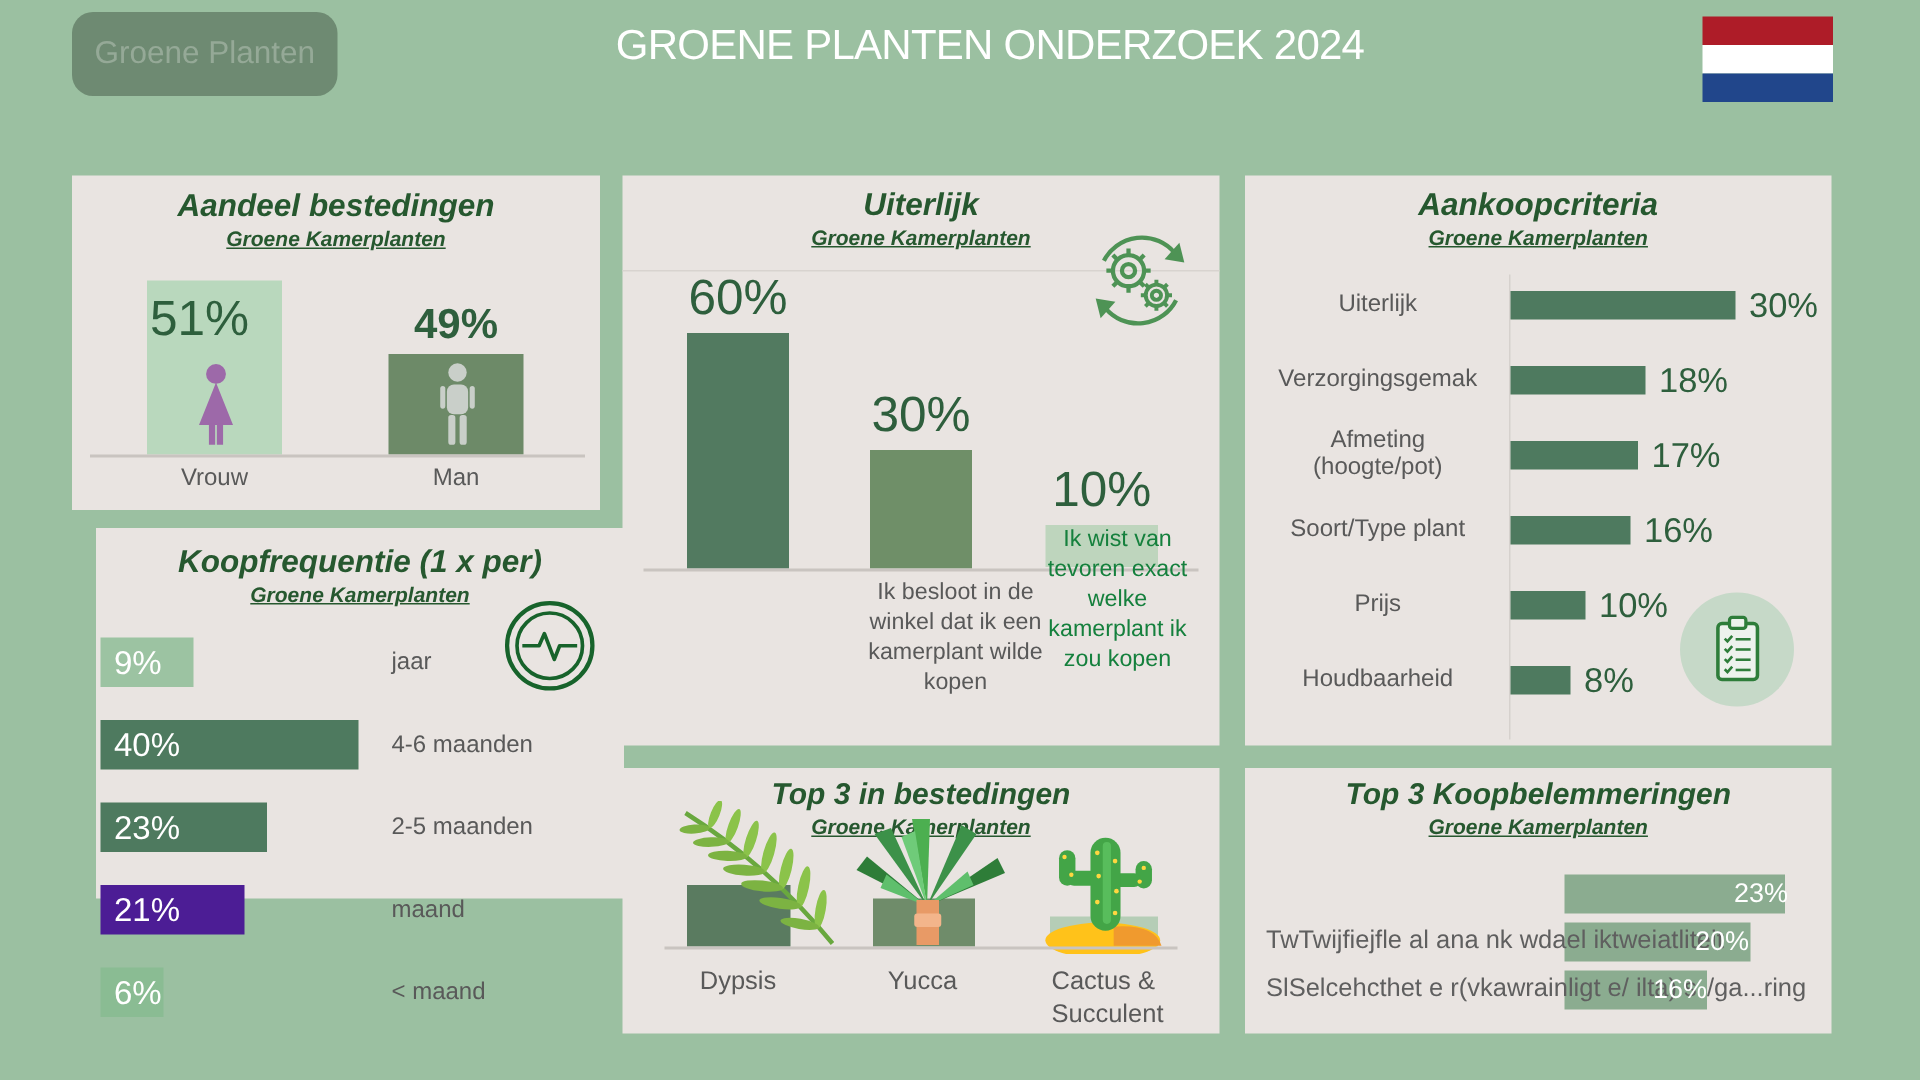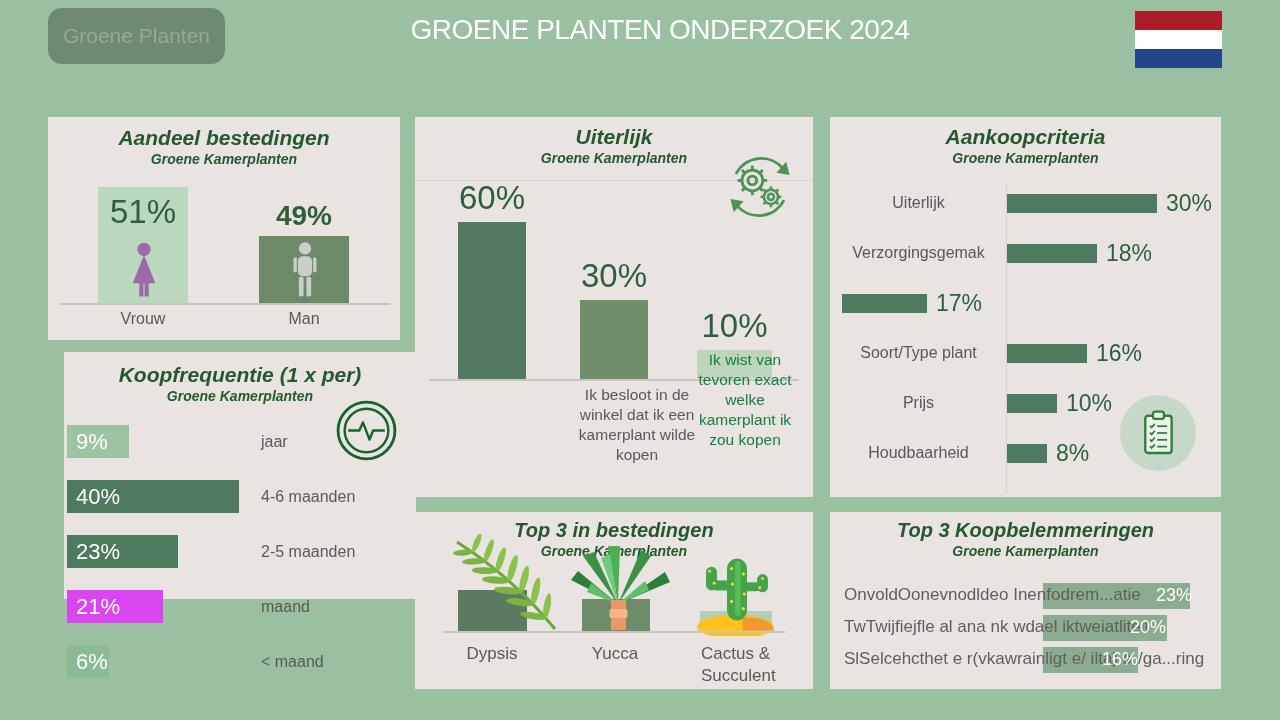--- a/index.html
+++ b/index.html
@@ -20,30 +20,30 @@
   .p1 { left:48px;  top:117px; width:352px; height:223px; }
   .p4 { left:64px;  top:352px; width:352px; height:247px; }
   .p2 { left:415px; top:117px; width:398px; height:380px; }
   .p5 { left:415px; top:512px; width:398px; height:177px; }
   .p3 { left:830px; top:117px; width:391px; height:380px; }
   .p6 { left:830px; top:512px; width:391px; height:177px; }
 
   .t  { position:absolute; left:0; right:0; text-align:center; font-weight:bold; font-style:italic;
         color:#26582F; font-size:21px; }
   .st { position:absolute; left:0; right:0; text-align:center; font-weight:bold; font-style:italic;
-        color:#26582F; font-size:14px; }
+        color:#26582F; font-size:14px;text-decoration:underline; }
   .abs { position:absolute; }
   .baseline { position:absolute; height:2px; background:#C9C4C0; }
   .gray { color:#595959; }
   .pct-green { color:#2E5F3D; }
 
   
   .p1 .bar-f { left:50px; top:70px; width:90px; height:116px; background:#B9D8BD; }
   .p1 .bar-m { left:211px; top:119px; width:90px; height:67px; background:#6D8A68; }
-  .p1 .v-f { left:50px; top:76px; width:90px; text-align:center; font-size:33px; }
+  .p1 .v-f { left:40px; top:76px; width:90px; text-align:center; font-size:33px; }
   .p1 .v-m { left:211px; top:83px; width:90px; text-align:center; font-size:28px; font-weight:bold; }
   .p1 .lab { top:193px; width:100px; text-align:center; font-size:16px; }
 
   
   .p2 .divider { position:absolute; left:0; right:0; top:63px; height:1px; background:#D8D3CF; }
   .p2 .b1 { left:43px;  top:105px; width:68px; height:157px; background:#527A60; }
   .p2 .b2 { left:165px; top:183px; width:68px; height:79px;  background:#6F8F68; }
   .p2 .b3 { left:282px; top:233px; width:75px; height:28px;  background:#BED5BD; }
   .p2 .v  { text-align:center; font-size:33px; }
   .p2 .lbl { font-size:15.5px; line-height:20px; text-align:center; }
@@ -172,20 +172,21 @@
       <span class="rl gray">Uiterlijk</span>
       <div class="bar" style="width:150px"></div>
       <span class="rv pct-green">30%</span>
     </div>
     <div class="row" style="top:121px">
       <span class="rl gray">Verzorgingsgemak</span>
       <div class="bar" style="width:90px"></div>
       <span class="rv pct-green">18%</span>
     </div>
     <div class="row" style="top:171px">
+      <span class="rl gray">Afmeting (hoogte/pot)</span>
       <div class="bar" style="width:85px"></div>
       <span class="rv pct-green">17%</span>
     </div>
     <div class="row" style="top:221px">
       <span class="rl gray">Soort/Type plant</span>
       <div class="bar" style="width:80px"></div>
       <span class="rv pct-green">16%</span>
     </div>
     <div class="row" style="top:271px">
       <span class="rl gray">Prijs</span>
@@ -235,21 +236,21 @@
       </div>
       <span class="rl gray">4-6 maanden</span>
     </div>
     <div class="row" style="top:183px">
       <div class="bar" style="width:111px;background:#4E7A5F">
         <span>23%</span>
       </div>
       <span class="rl gray">2-5 maanden</span>
     </div>
     <div class="row" style="top:238px">
-      <div class="bar" style="width:96px;background:#d946ef">
+      <div class="bar" style="width:96px;background:#4c1d95">
         <span>21%</span>
       </div>
       <span class="rl gray">maand</span>
     </div>
     <div class="row" style="top:293px">
       <div class="bar" style="width:42px;background:#8ABC93">
         <span>6%</span>
       </div>
       <span class="rl gray">&lt; maand</span>
     </div>
@@ -348,21 +349,20 @@
     <div class="abs lab gray" style="left:27px;width:100px;text-align:center">Dypsis</div>
     <div class="abs lab gray" style="left:150px;width:100px;text-align:center">Yucca</div>
     <div class="abs lab gray" style="left:286px;width:92px;text-align:left">Cactus &amp; Succulent</div>
   </div>
 
   <div class="panel p6">
     <div class="t" style="top:7px;font-size:20px">Top 3 Koopbelemmeringen</div>
     <div class="st" style="top:31px">Groene Kamerplanten</div>
     <div class="row" style="top:71px">
       <div class="bar" style="width:147px"></div>
-      <span class="txt">OnvoldOonevnodldeo Inenfodrem...atie</span>
       <span class="val" style="left:312px">23%</span>
     </div>
     <div class="row" style="top:103px">
       <div class="bar" style="width:124px"></div>
       <span class="txt">TwTwijfiejfle al ana nk wdael iktweiatliteit</span>
       <span class="val" style="left:286px">20%</span>
     </div>
     <div class="row" style="top:135px">
       <div class="bar" style="width:95px"></div>
       <span class="txt">SlSelcehcthet e r(vkawrainligt e/ ilta) s</span>

